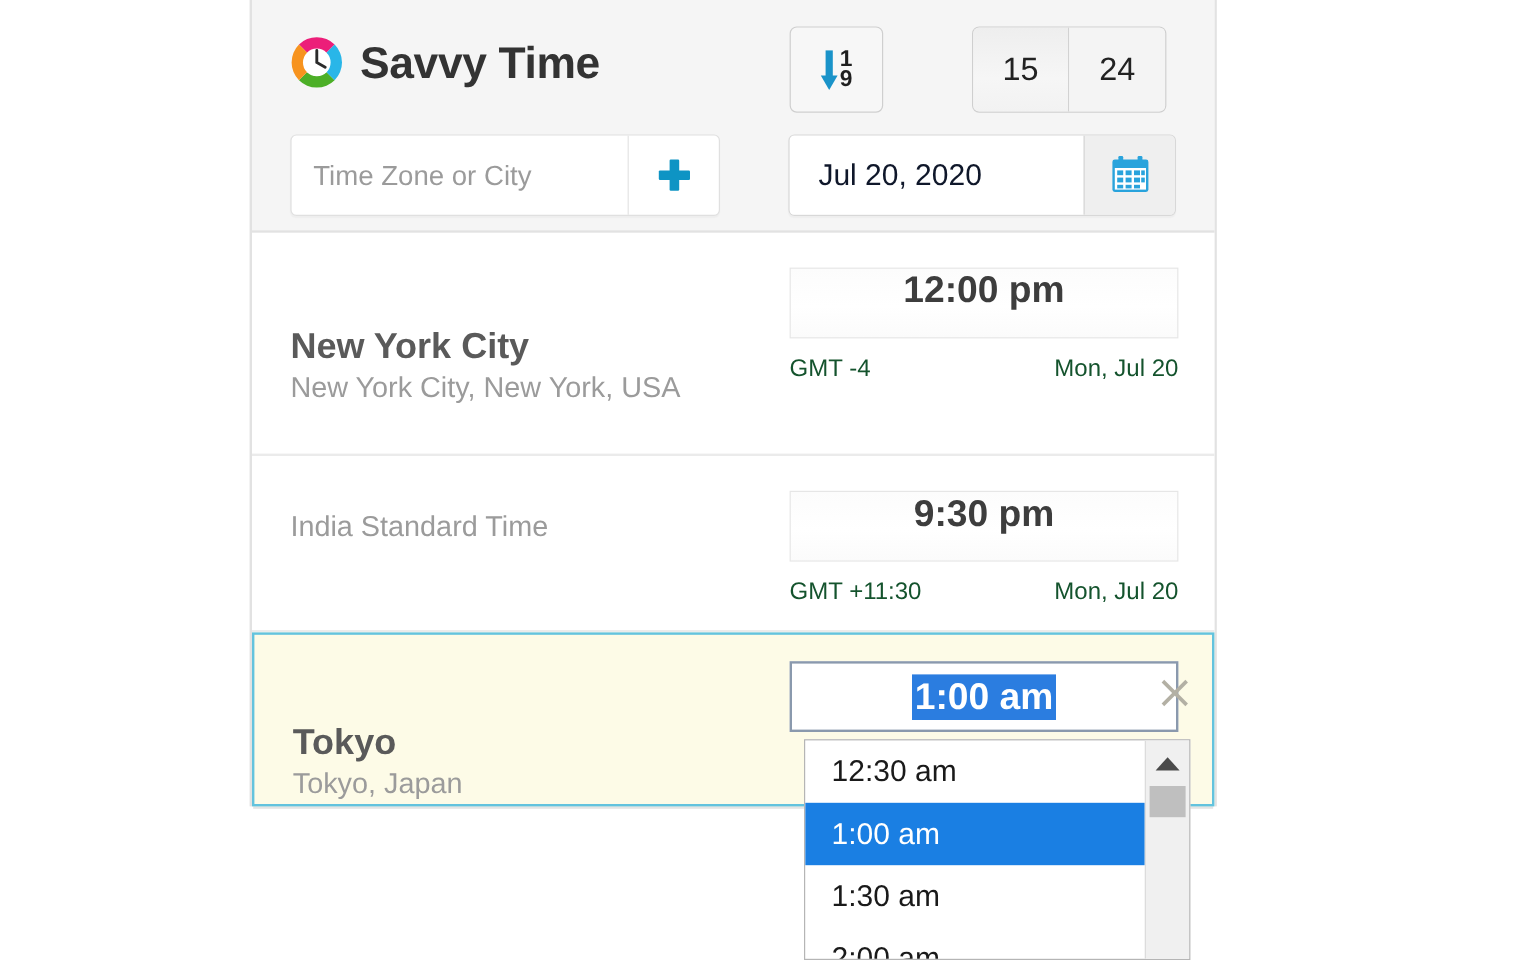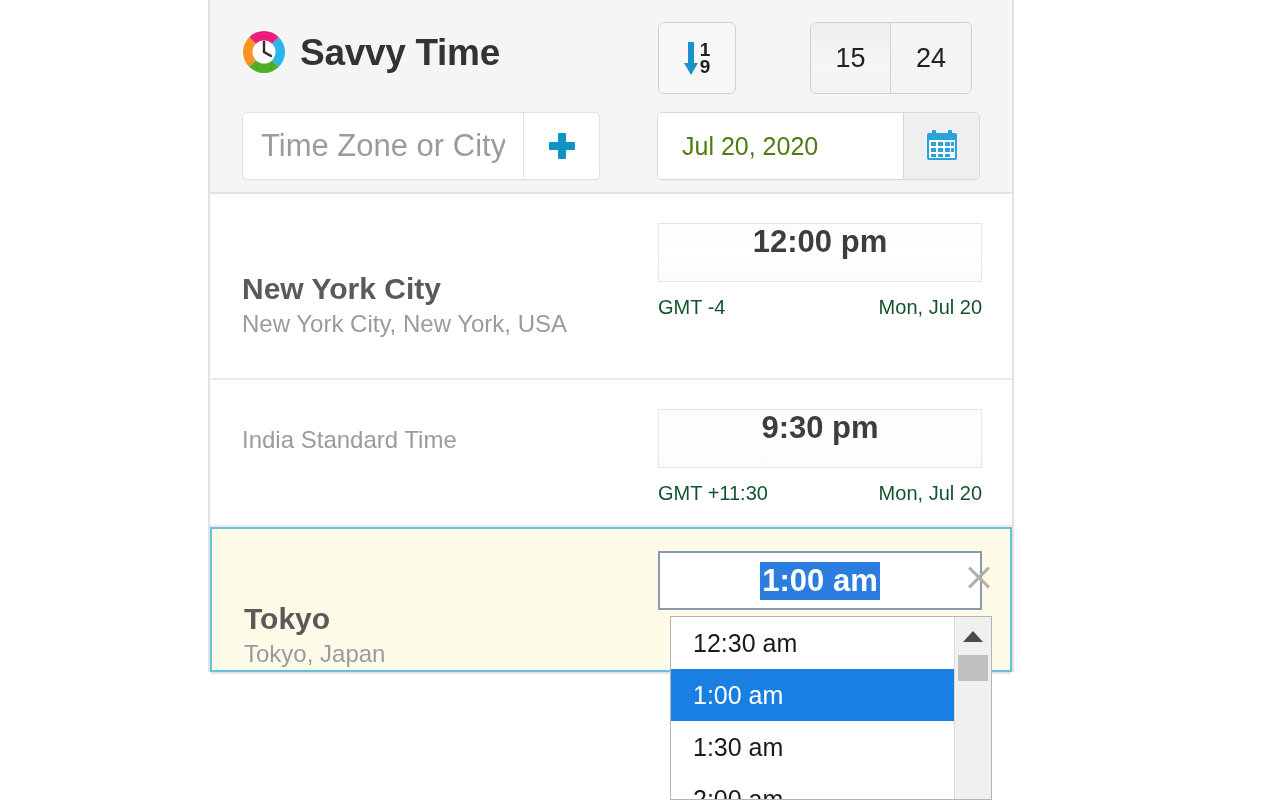--- a/index.html
+++ b/index.html
@@ -75,21 +75,21 @@
     align-items: stretch;
     box-shadow: 0 1px 1px rgba(0,0,0,0.03);
   }
 
   .search-input {
     flex: 1;
     border: 0;
     outline: none;
     background: transparent;
     font-family: "Liberation Sans", sans-serif;
-    font-size: 31px;
+    font-size: 23px;
     color: #555;
     padding: 0 18px;
     min-width: 0;
   }
   .search-input::placeholder { color: #9b9b9b; }
 
   .add-btn {
     width: 76px;
     border: 0;
     border-left: 1px solid #e4e4e4;
@@ -200,21 +200,21 @@
     box-sizing: border-box;
     box-shadow: 0 1px 1px rgba(0,0,0,0.03);
   }
   .date-input {
     width: 245px;
     border: 0;
     outline: none;
     background: #ffffff;
     font-family: "Liberation Sans", sans-serif;
     font-size: 25px;
-    color: #4d7c0f;
+    color: #0f172a;
     padding: 0 24px;
     box-sizing: border-box;
   }
   .cal-btn {
     width: 76px;
     border: 0;
     border-left: 1px solid #d8d8d8;
     background: #efefef;
     cursor: pointer;
     display: flex;

